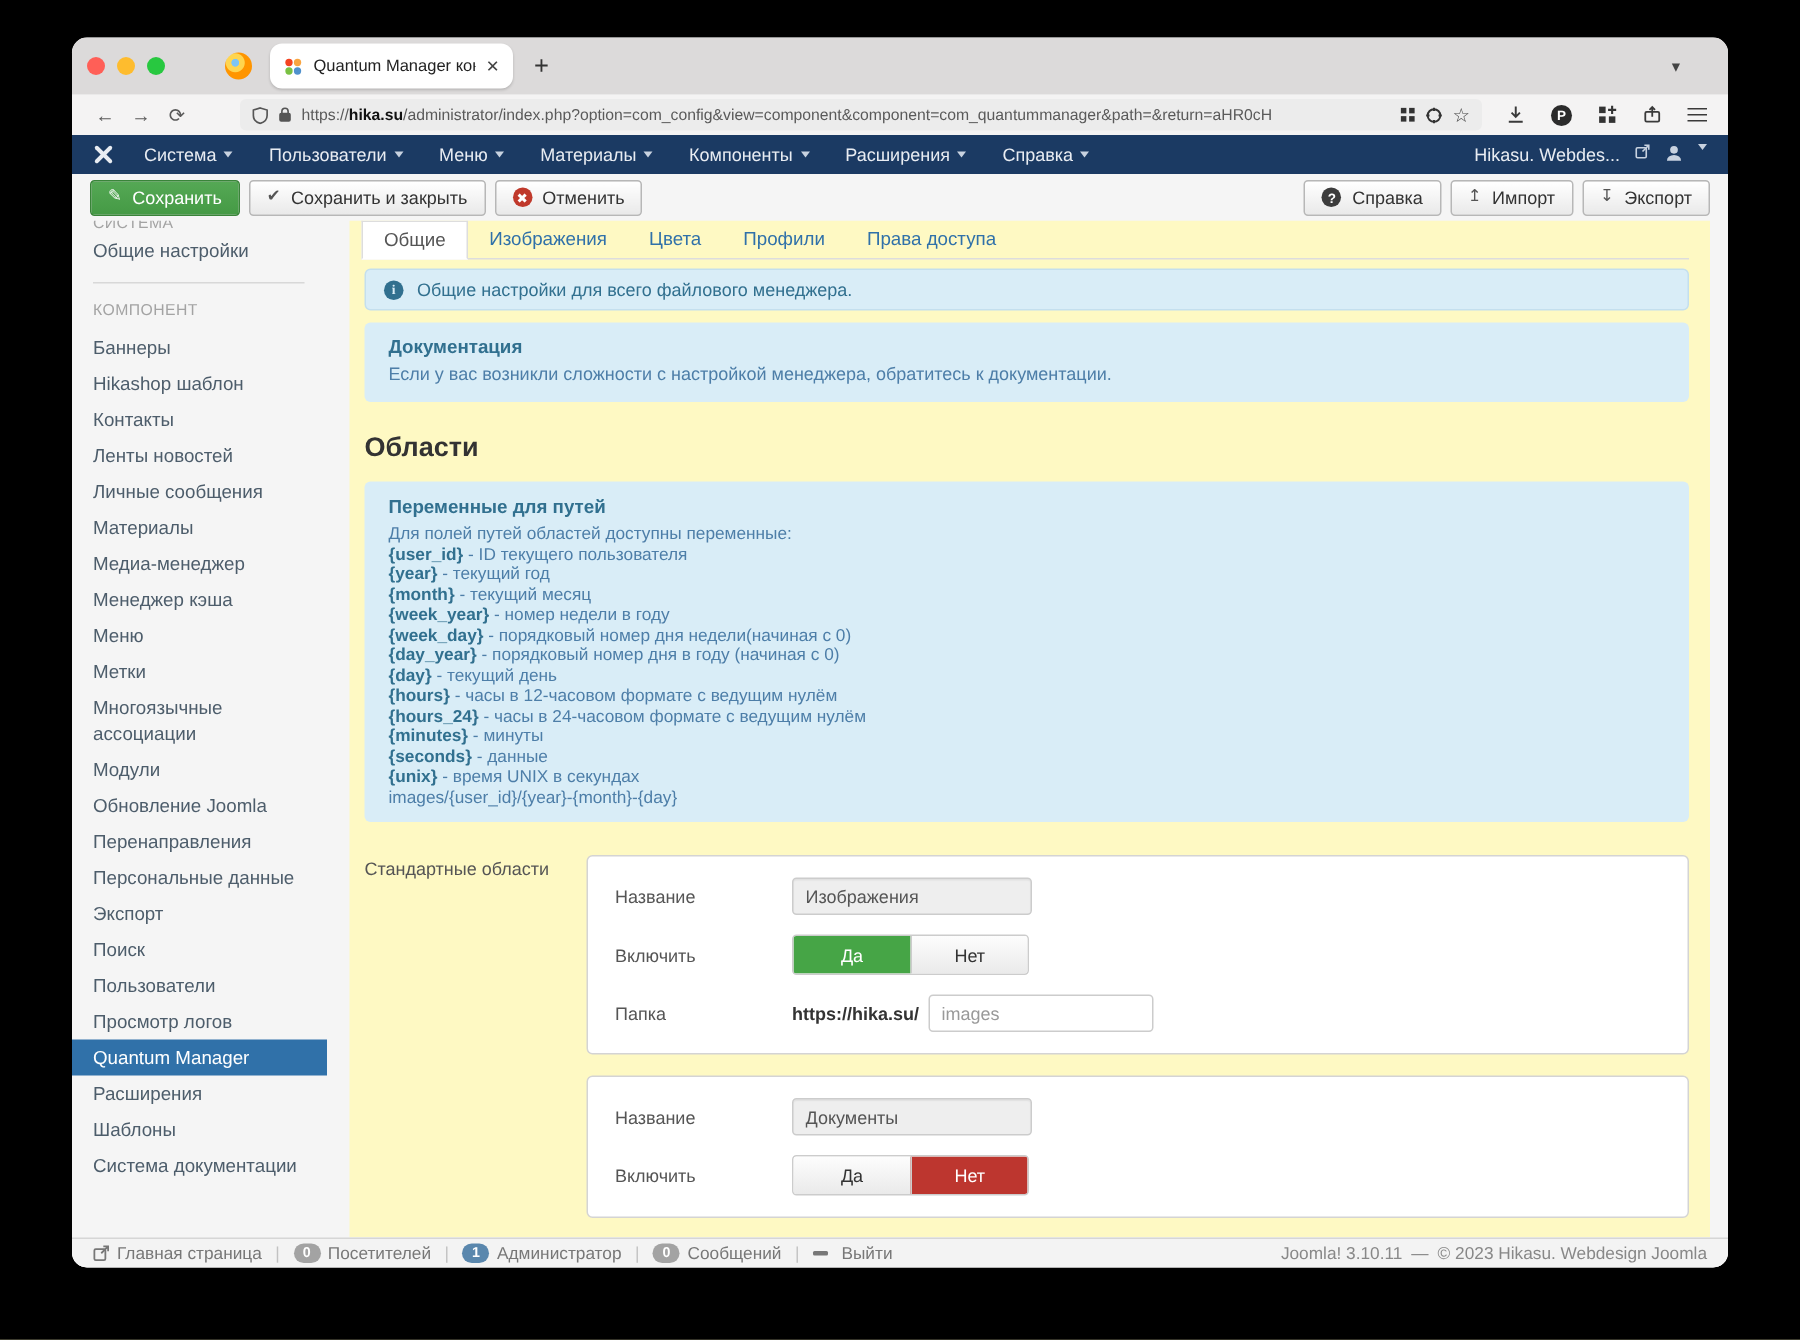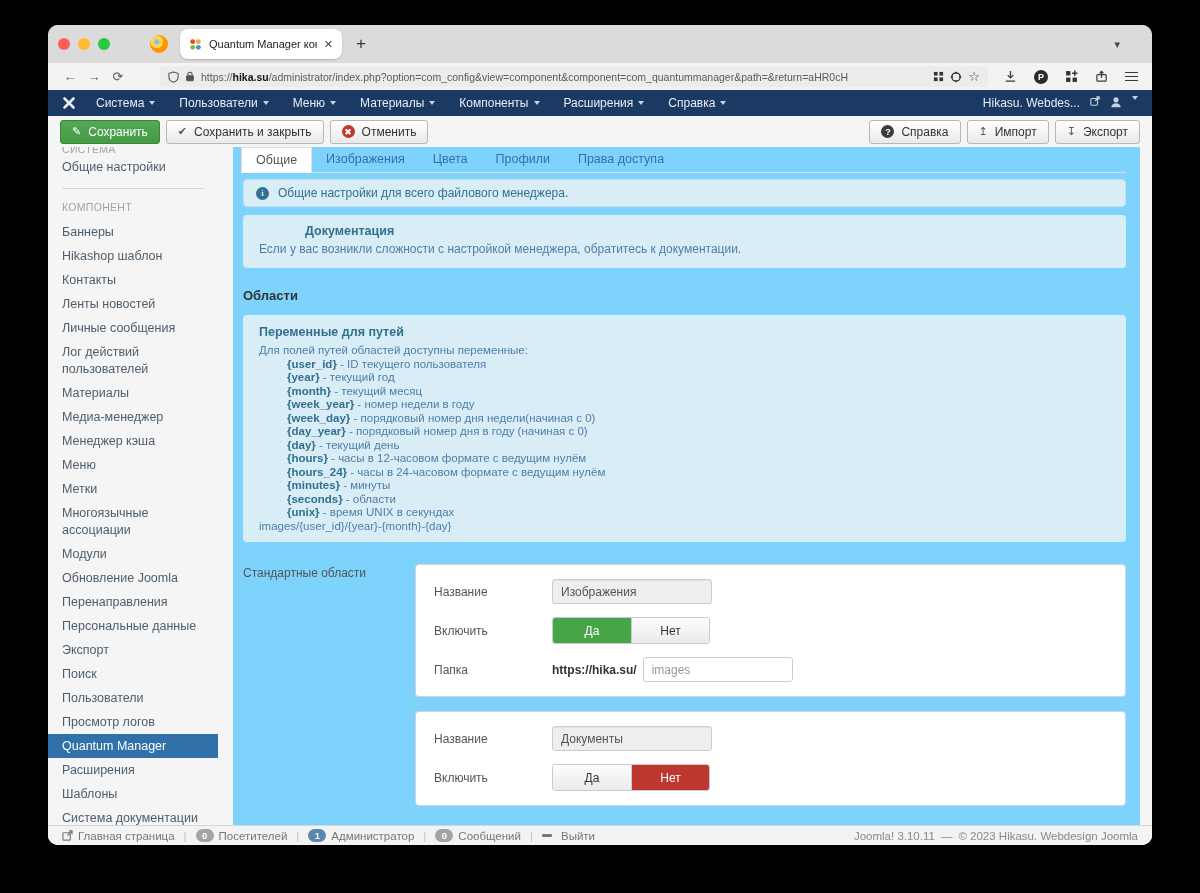--- a/index.html
+++ b/index.html
@@ -60,45 +60,45 @@
   
   .sidebar { width:185px; flex:0 0 auto; padding-top:0; overflow:hidden; }
   .sb-clip { height:8px; overflow:hidden; }
   .sb-header { font-size:10.5px; color:#a3a3a3; padding:0 0 0 14px; letter-spacing:.3px; }
   .sb-header.comp { margin:12px 0 7px; }
   .sb-item { font-size:12.5px; color:#4d5d6b; padding:3.5px 10px 3.5px 14px; line-height:17px; margin-right:15px; }
   .sb-item.sel { background:#3071a9; color:#fff; }
   .sb-divider { border-top:1px solid #d8d8d8; margin:9px 30px 9px 14px; }
 
   
-  .main { flex:1; background:#7dd3fc; margin-right:12px; padding:0 14px 0 8px; min-width:0; overflow:hidden; }
+  .main { flex:1; background:#fef9c3; margin-right:12px; padding:0 14px 0 8px; min-width:0; overflow:hidden; }
   .tabsrow { display:flex; border-bottom:1px solid #ddd; }
   .tab { font-size:12.5px; padding:5px 14px; color:#3071a9; }
   .tab.active { background:#fff; border:1px solid #ddd; border-bottom-color:#fff; margin-bottom:-1px; color:#555; }
 
   .alert-info { margin:6px 0 0 2px; background:#d9edf7; border:1px solid #c4dfee; border-radius:4px;
     padding:6px 12px; color:#31708f; font-size:12px; display:flex; align-items:center; gap:9px; }
   .info-dot { width:13px; height:13px; border-radius:50%; background:#31708f; color:#d9edf7; font-size:9px; font-weight:bold;
     display:flex; align-items:center; justify-content:center; font-family:"Liberation Serif", serif; flex:0 0 auto; }
 
   .docpanel { margin:8px 0 0 2px; background:#d9edf7; border-radius:4px; padding:9px 16px 11px; }
-  .docpanel h3 { font-size:12.5px; color:#31708f; margin-bottom:4px;margin-left:46px; }
+  .docpanel h3 { font-size:12.5px; color:#31708f; margin-bottom:4px; }
   .docpanel p { font-size:12px; color:#4d7ea8; line-height:15px; }
   .doclinks { font-size:12px; line-height:15px; color:#4d7ea8; }
   .doclinks a { color:#3071a9; text-decoration:none; }
 
-  .section-title { margin:20px 0 0 2px; font-size:13px; font-weight:bold; color:#333; }
+  .section-title { margin:20px 0 0 2px; font-size:18px; font-weight:bold; color:#333; }
 
   .varspanel { margin:12px 0 0 2px; background:#d9edf7; border-radius:4px; padding:10px 16px 9px; }
   .varspanel h3 { font-size:12.5px; color:#31708f; margin-bottom:5px; }
   .varline { font-size:11.5px; color:#4d7ea8; line-height:13.5px; }
-  .varline b { color:#31708f;margin-left:28px; }
+  .varline b { color:#31708f; }
   .example-label { margin-top:7px; }
 
-  .areas-row { display:flex; margin-top:22px;gap:24px; }
+  .areas-row { display:flex; margin-top:22px; }
   .areas-label { width:150px; font-size:12px; color:#555; padding:2px 0 0 2px; flex:0 0 auto; }
   .areas-col { flex:1; min-width:0; }
   .fieldset { border:1px solid #d4d4d4; border-radius:4px; background:#fff; padding:14px 18px; }
   .fieldset + .fieldset-wrap, .fieldset-wrap { margin-top:14px; }
   .frow { display:flex; align-items:center; margin-bottom:13px; }
   .frow:last-child { margin-bottom:0; }
   .flabel { width:118px; font-size:12px; color:#555; flex:0 0 auto; }
   .inp { height:25px; border:1px solid #ccc; border-radius:3px; font-size:12px; padding:0 8px; font-family:"Liberation Sans",sans-serif; }
   .inp.dis { width:160px; background:#eee; color:#555; box-shadow:inset 0 1px 1px rgba(0,0,0,.06); }
   .inp.folder { width:150px; background:#fff; color:#999; }
@@ -298,21 +298,20 @@
             <div class="sb-header" style="margin-top:-4px;">СИСТЕМА</div>
           </div>
         <div class="sb-item">Общие настройки</div>
         <div class="sb-divider"></div>
         <div class="sb-header comp">КОМПОНЕНТ</div>
         <div class="sb-item">Баннеры</div>
         <div class="sb-item">Hikashop шаблон</div>
         <div class="sb-item">Контакты</div>
         <div class="sb-item">Ленты новостей</div>
         <div class="sb-item">Личные сообщения</div>
-        <div class="sb-item">Лог действий пользователей</div>
         <div class="sb-item">Материалы</div>
         <div class="sb-item">Медиа-менеджер</div>
         <div class="sb-item">Менеджер кэша</div>
         <div class="sb-item">Меню</div>
         <div class="sb-item">Метки</div>
         <div class="sb-item">Многоязычные ассоциации</div>
         <div class="sb-item">Модули</div>
         <div class="sb-item">Обновление Joomla</div>
         <div class="sb-item">Перенаправления</div>
         <div class="sb-item">Персональные данные</div>
@@ -354,21 +353,21 @@
           <div class="varline"><b>{user_id}</b><span> - ID текущего пользователя</span></div>
           <div class="varline"><b>{year}</b><span> - текущий год</span></div>
           <div class="varline"><b>{month}</b><span> - текущий месяц</span></div>
           <div class="varline"><b>{week_year}</b><span> - номер недели в году</span></div>
           <div class="varline"><b>{week_day}</b><span> - порядковый номер дня недели(начиная с 0)</span></div>
           <div class="varline"><b>{day_year}</b><span> - порядковый номер дня в году (начиная с 0)</span></div>
           <div class="varline"><b>{day}</b><span> - текущий день</span></div>
           <div class="varline"><b>{hours}</b><span> - часы в 12-часовом формате с ведущим нулём</span></div>
           <div class="varline"><b>{hours_24}</b><span> - часы в 24-часовом формате с ведущим нулём</span></div>
           <div class="varline"><b>{minutes}</b><span> - минуты</span></div>
-          <div class="varline"><b>{seconds}</b><span> - области</span></div>
+          <div class="varline"><b>{seconds}</b><span> - данные</span></div>
           <div class="varline"><b>{unix}</b><span> - время UNIX в секундах</span></div>
           <div class="varline">images/{user_id}/{year}-{month}-{day}</div>
         </div>
 
         <div class="areas-row">
           <div class="areas-label">Стандартные области</div>
           <div class="areas-col">
             <div class="fieldset">
               <div class="frow">
                 <span class="flabel">Название</span>

